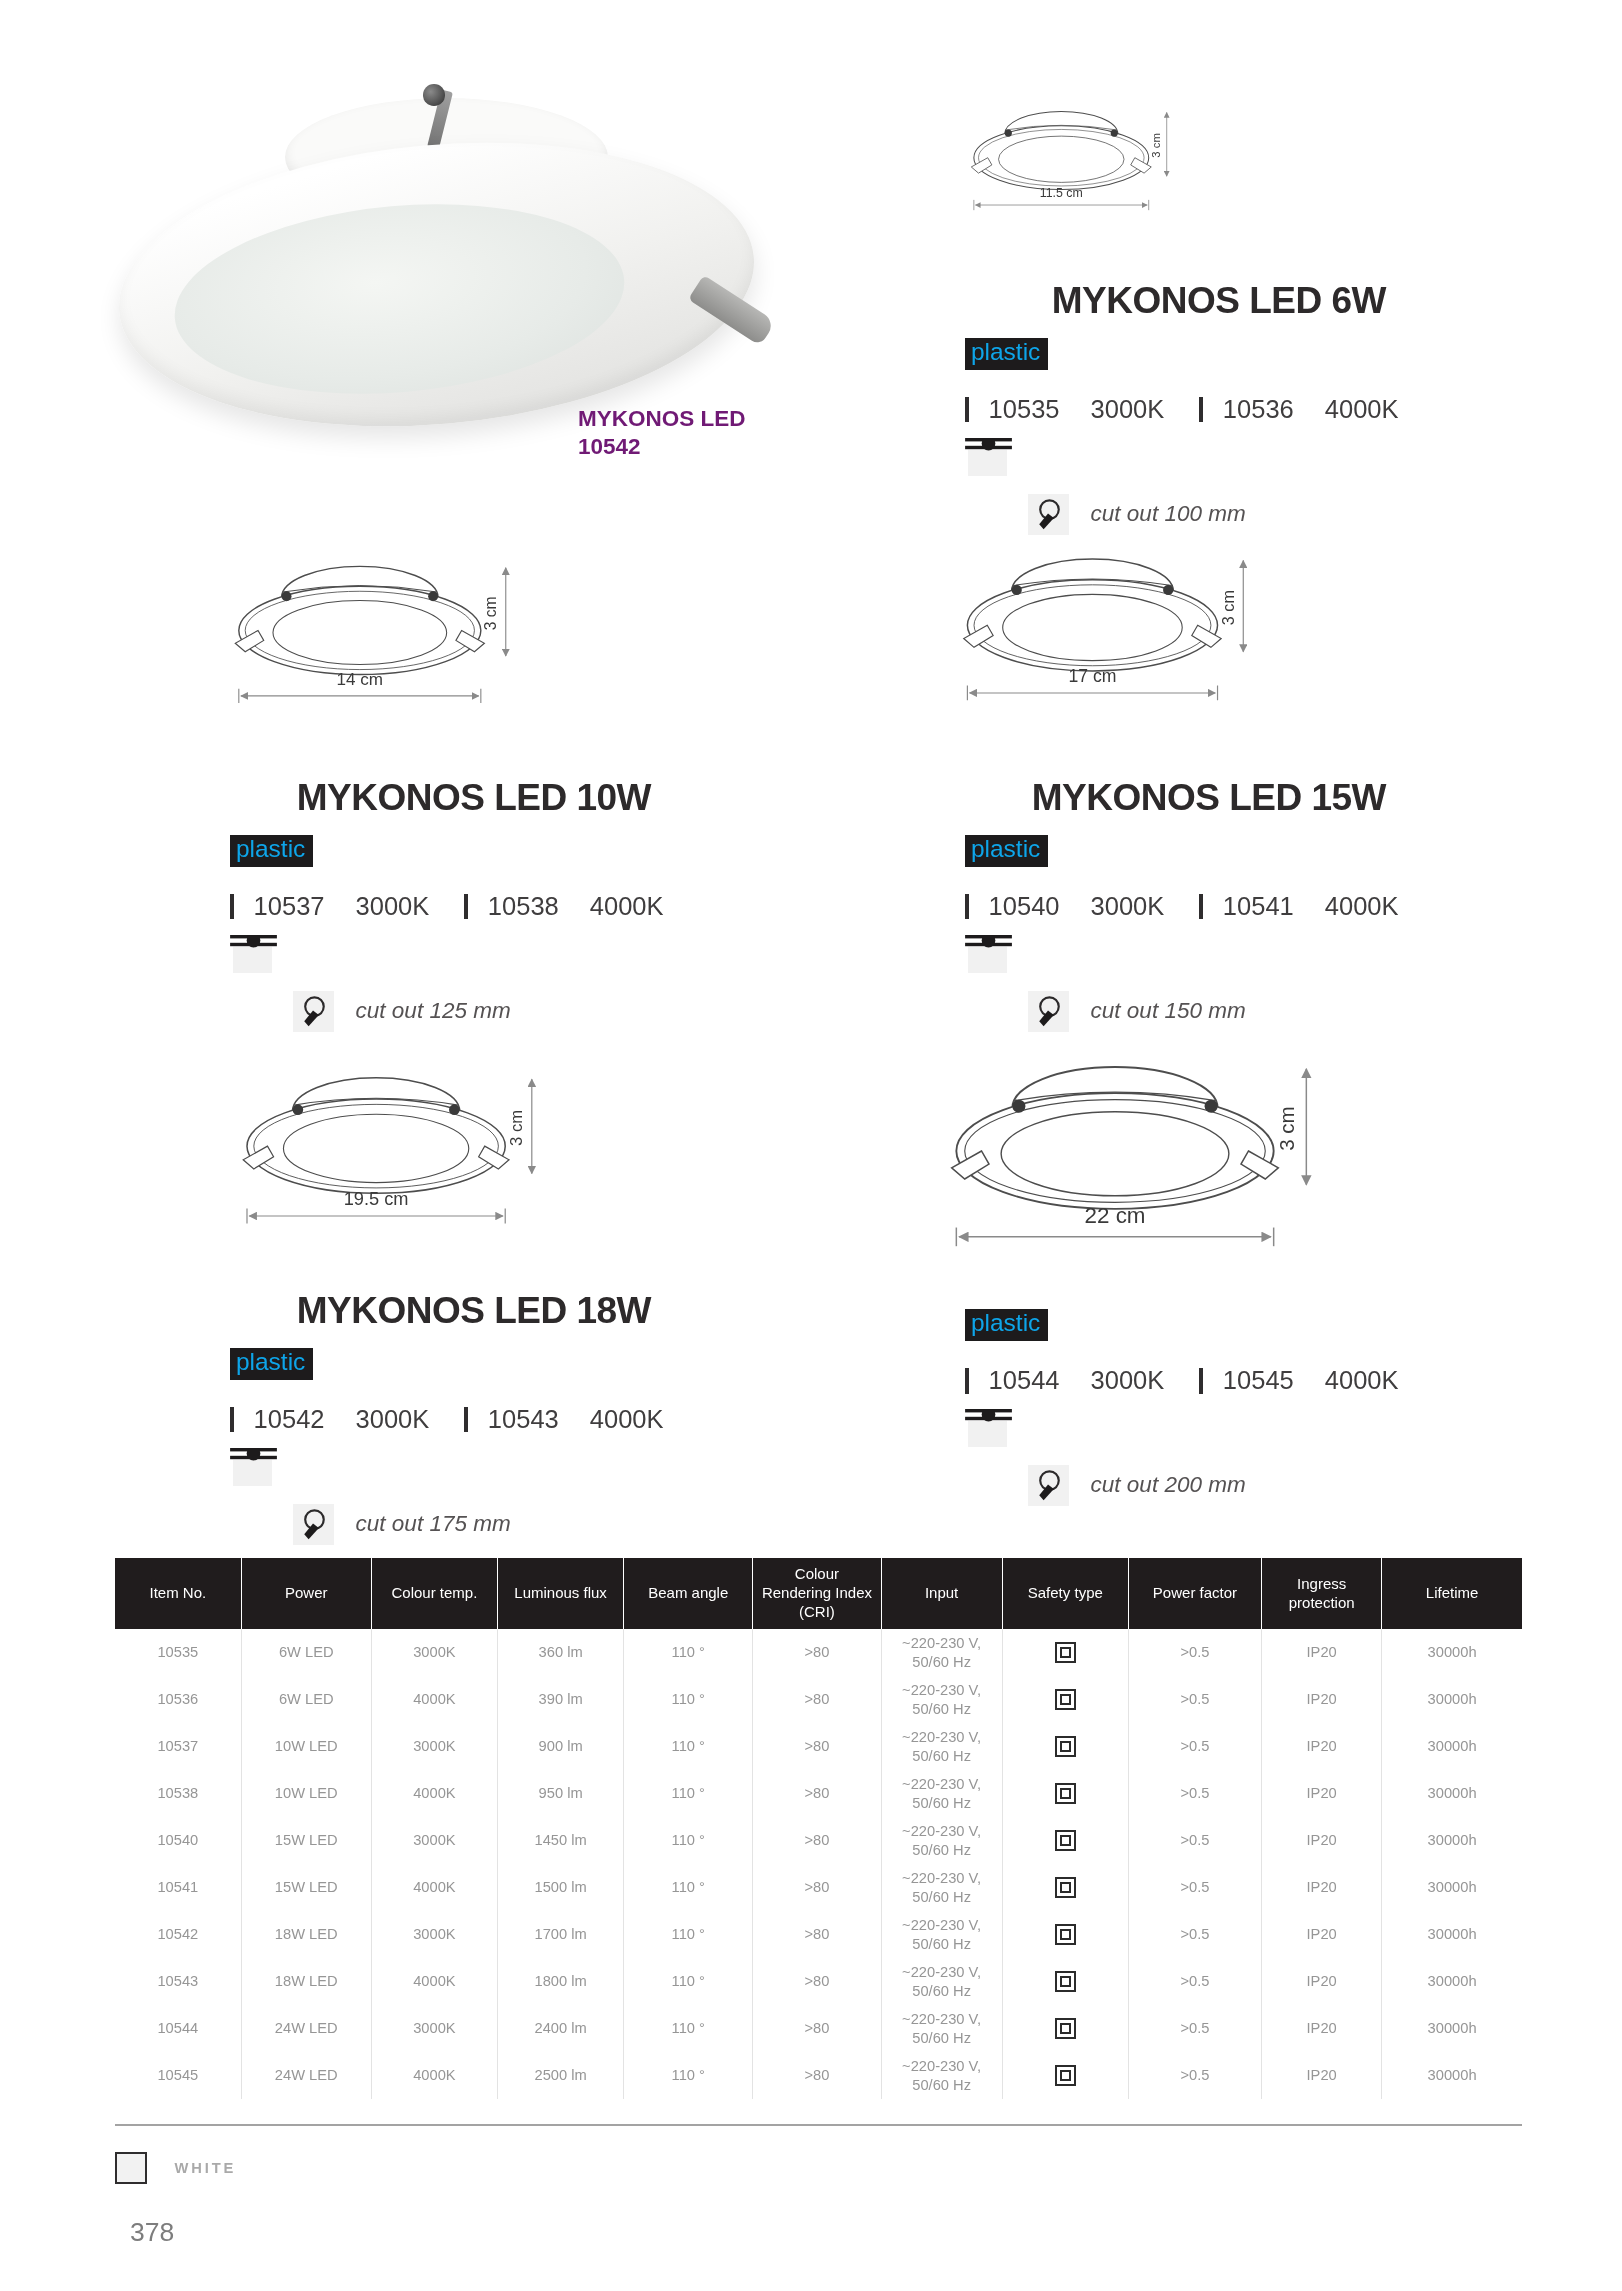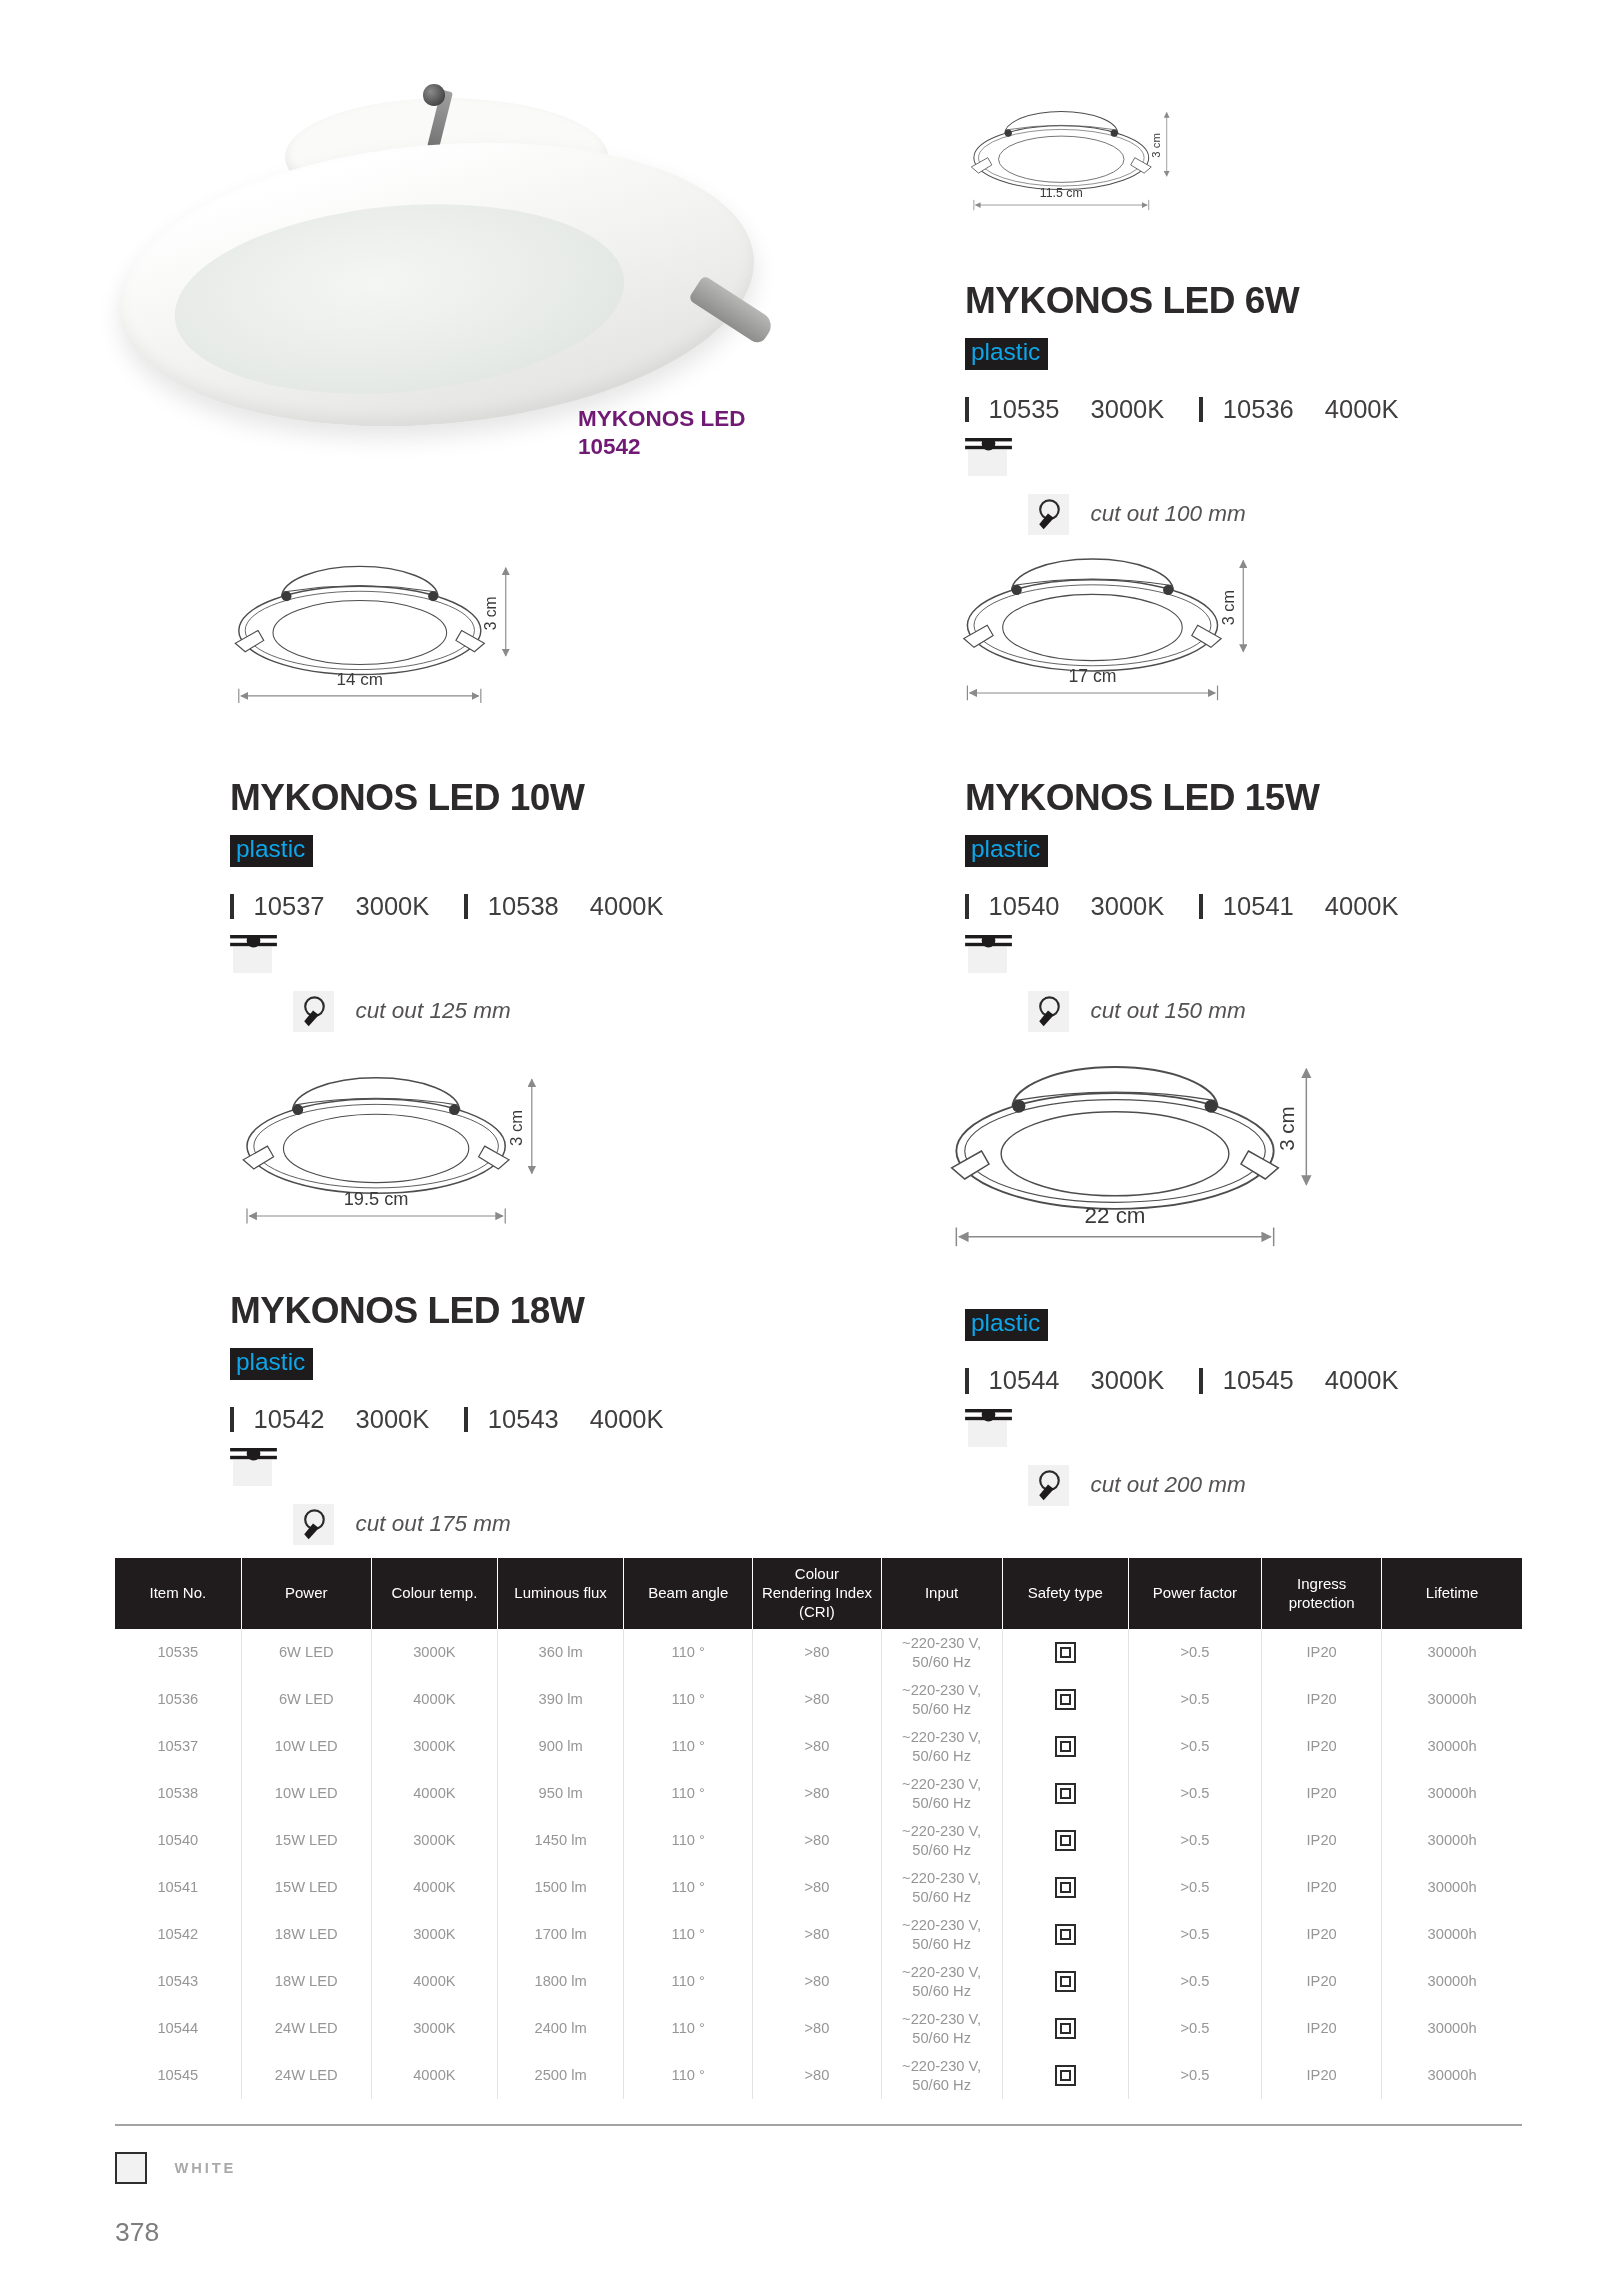--- a/index.html
+++ b/index.html
@@ -37,21 +37,21 @@
   .dimw{font-family:"Liberation Sans",sans-serif;font-size:24px;fill:#3a3a3a;}
   .dimh{font-family:"Liberation Sans",sans-serif;font-size:22px;fill:#3a3a3a;}
 
   
   .product{position:absolute;width:421px;}
   #sec-6w {left:965px;top:282px;}
   #sec-10w{left:230px;top:779px;}
   #sec-15w{left:965px;top:779px;}
   #sec-18w{left:230px;top:1292px;}
   #sec-24w{left:965px;top:1292px;}
-  .product h2{margin:0;font-size:37px;letter-spacing:-0.5px;font-weight:bold;color:#2d2a2b;line-height:1.05;}
+  .product h2{margin:0;font-size:37px;letter-spacing:-0.5px;font-weight:bold;color:#2d2a2b;line-height:1.05;text-align:right;}
   .badge{display:inline-block;margin-top:17px;background:#1d1b1c;color:#0ea5e9;
          font-size:24.5px;line-height:1.1;padding:1px 7.8px 3.9px 5.9px;}
   .variants{margin-top:25.5px;display:flex;align-items:center;font-size:25.5px;color:#3f3d3e;}
   .cb{display:inline-block;width:25.5px;height:25.5px;background:#f2f2f2;border:2px solid #2f2d2e;box-sizing:border-box;}
   .variants .code{margin-left:19.6px;}
   .variants .temp{margin-left:31px;}
   .variants .cb2{margin-left:35px;}
   .mount{margin-top:13.7px;width:47px;height:39px;}
   .cutout{margin-top:12.7px;margin-left:63px;display:flex;align-items:center;font-style:italic;}
   .cutout .cut-ic{width:41px;height:41px;display:inline-block;}
@@ -66,21 +66,21 @@
                  border-right:1px solid #e3e3e3;padding:0 7.8px;line-height:1.25;}
   #spec-table td:last-child{border-right:none;}
   .c2{display:inline-block;width:16.7px;height:16.7px;border:2px solid #2b2b2b;position:relative;vertical-align:middle;}
   .c2 span{position:absolute;left:2.9px;top:2.9px;width:6.9px;height:6.9px;border:2px solid #2b2b2b;}
 
   
   #divider{left:115px;top:2124px;width:1407px;border-top:2px solid #a3a3a3;height:0;}
   #white-swatch{left:115px;top:2152px;display:flex;align-items:center;font-weight:bold;}
   #white-swatch .cb{width:32px;height:32px;}
   #white-swatch .sw-label{margin-left:27.4px;font-size:14.7px;letter-spacing:2.9px;color:#a9a9a9;}
-  #page-number{left:115px;top:2217px;font-size:26.5px;color:#7d7d7d;}
+  #page-number{left:130px;top:2217px;font-size:26.5px;color:#7d7d7d;}
 </style>
 </head>
 <body>
 
 <div class="page">
 
   <svg style="position:absolute;width:0;height:0" aria-hidden="true">
     <defs>
       <marker id="mA" viewBox="0 0 10 10" refX="9" refY="5" markerWidth="7" markerHeight="7" orient="auto-start-reverse">
         <path d="M0 0 L10 5 L0 10 Z" fill="#8a8a8a"></path>

